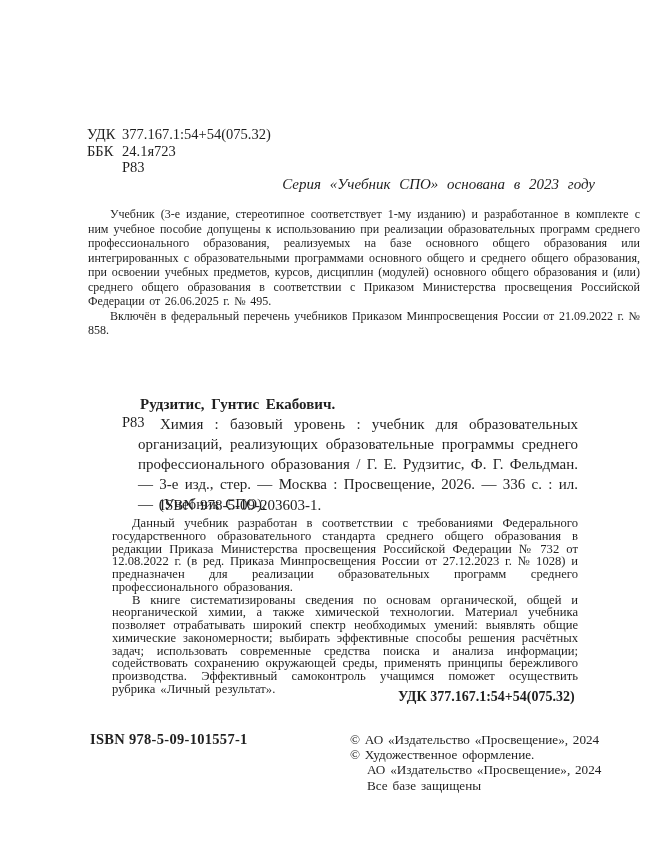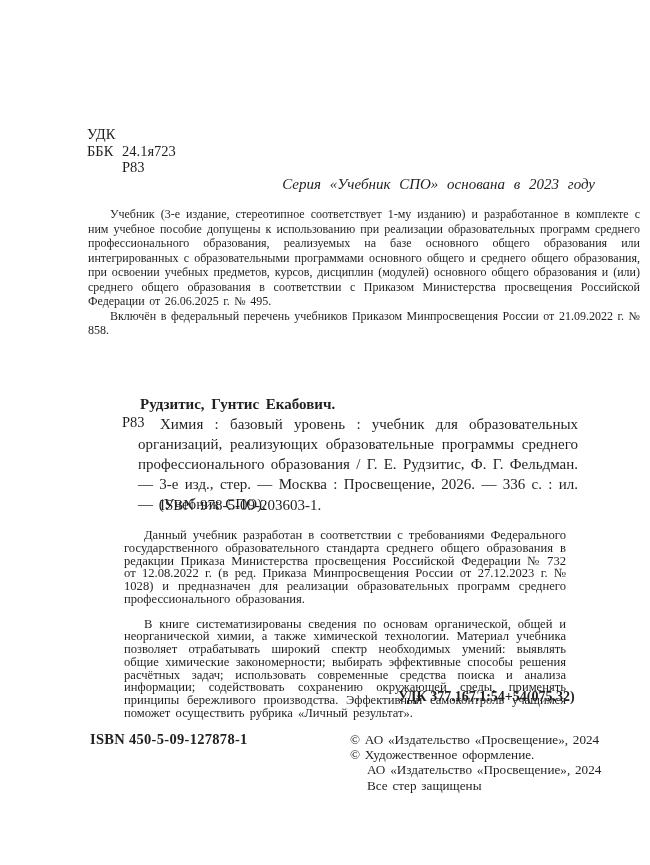--- a/index.html
+++ b/index.html
@@ -90,21 +90,21 @@
   .annotation {
     position: absolute;
     left: 112px;
     top: 517px;
     width: 466px;
     font-size: 12.6px;
     line-height: 12.75px;
     text-align: justify;
     word-spacing: 2px;
   }
-  .annotation p { margin: 12px; text-indent: 20px; }
+  .annotation p { margin: 0; text-indent: 20px; }
   
   .bottom-codes {
     position: absolute;
     left: 398px;
     top: 689px;
     font-size: 14px;
     line-height: 15.5px;
     font-weight: bold;
     white-space: nowrap;
     text-align: center;
@@ -131,20 +131,21 @@
   .copyright .indented { padding-left: 17px; font-family: Liberation Serif, serif; }
 </style>
 </head>
 <body>
 
 <div class="page">
 
   <div class="top-codes">
     <div class="code-row">
       <span class="code-label">УДК</span>
+      <span>377.167.1:54+54(075.32)</span>
     </div>
     <div class="code-row">
       <span class="code-label">ББК</span>
       <span>24.1я723</span>
     </div>
     <div class="code-row">
       <span class="code-label"></span>
       <span>Р83</span>
     </div>
   </div>
@@ -166,22 +167,22 @@
 
   <div class="annotation">
     <p>Данный учебник разработан в соответствии с требованиями Федерального государственного образовательного стандарта среднего общего образования в редакции Приказа Министерства просвещения Российской Федерации № 732 от 12.08.2022 г. (в ред. Приказа Минпросвещения России от 27.12.2023 г. № 1028) и предназначен для реализации образовательных программ среднего профессионального образования.</p>
     <p>В книге систематизированы сведения по основам органической, общей и неорганической химии, а также химической технологии. Материал учебника позволяет отрабатывать широкий спектр необходимых умений: выявлять общие химические закономерности; выбирать эффективные способы решения расчётных задач; использовать современные средства поиска и анализа информации; содействовать сохранению окружающей среды, применять принципы бережливого производства. Эффективный самоконтроль учащимся поможет осуществить рубрика «Личный результат».</p>
   </div>
 
   <div class="bottom-codes">
     <div>УДК 377.167.1:54+54(075.32)</div>
   </div>
 
-  <div class="footer-isbn">ISBN 450-5-09-127878-1</div>
+  <div class="footer-isbn">ISBN 978-5-09-101557-1</div>
 
   <div class="copyright">
     <div>© АО «Издательство «Просвещение», 2024</div>
     <div>© Художественное оформление.</div>
     <div class="indented">АО «Издательство «Просвещение», 2024</div>
-    <div class="indented">Все стер защищены</div>
+    <div class="indented">Все базе защищены</div>
   </div>
 
 </div>
 
 </body></html>

